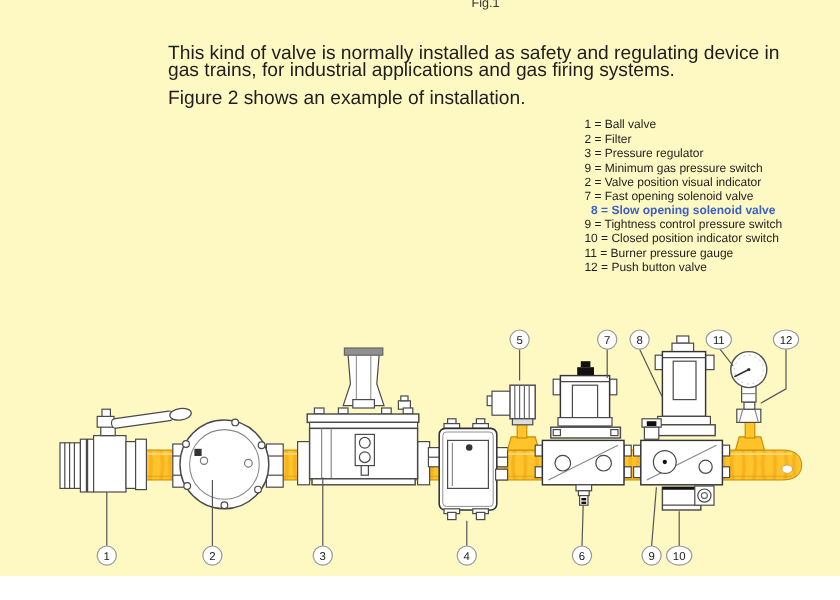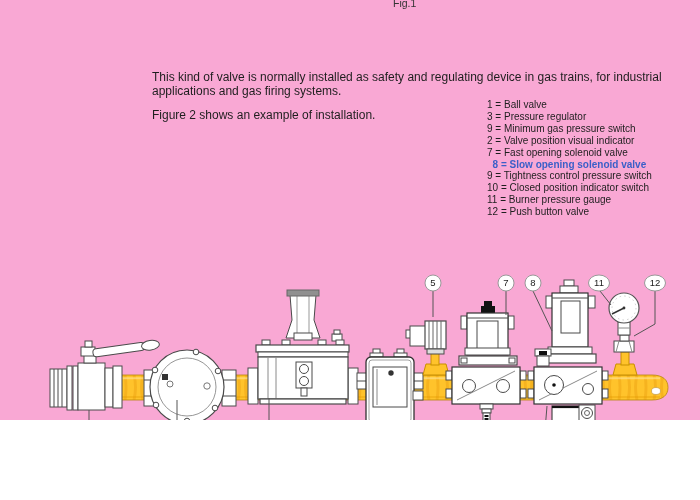--- a/index.html
+++ b/index.html
@@ -1,38 +1,39 @@
 <!DOCTYPE html>
 <html><head>
 <meta charset="utf-8">
 <style>
   html,body{margin:0;padding:0;background:#ffffff;}
-  .page{position:relative;width:700px;height:420px;background:#f9a8d4;overflow:hidden;
+  .page{position:relative;width:700px;height:480px;background:#fef9c3;overflow:hidden;
         font-family:"Liberation Sans",sans-serif;color:#222;}
   .fig-label{position:absolute;left:393px;top:-3px;font-size:10.5px;color:#333;}
-  .para{position:absolute;left:152px;width:522px;font-size:12px;line-height:13.6px;color:#1e1e1e;margin-top:33px;}
+  .para{position:absolute;left:140px;width:522px;font-size:16px;line-height:13.6px;color:#1e1e1e;}
   .p1{top:38px;}
   .p2{top:76px;}
   .legend{position:absolute;left:487px;top:99px;font-size:10px;line-height:11.9px;color:#1e1e1e;}
   .legend-row{white-space:nowrap;}
   .legend-row.hl{font-weight:bold;}
   svg.diagram{position:absolute;left:0;top:0;}
   .callout-text{font-size:9.5px;fill:#222;}
 </style>
 </head>
 <body>
 
 <div class="page">
 
   <div class="fig-label">Fig.1</div>
   <div class="para p1">This kind of valve is normally installed as safety and regulating device in gas trains, for industrial applications and gas firing systems.</div>
   <div class="para p2">Figure 2 shows an example of installation.</div>
 
   <div class="legend" id="legend">
       <div class="legend-row">1 = Ball valve</div>
+      <div class="legend-row">2 = Filter</div>
       <div class="legend-row">3 = Pressure regulator</div>
       <div class="legend-row">9 = Minimum gas pressure switch</div>
       <div class="legend-row">2 = Valve position visual indicator</div>
       <div class="legend-row">7 = Fast opening solenoid valve</div>
       <div class="legend-row hl" style="color: rgb(58, 95, 200); text-align: center;">8 = Slow opening solenoid valve</div>
       <div class="legend-row">9 = Tightness control pressure switch</div>
       <div class="legend-row">10 = Closed position indicator switch</div>
       <div class="legend-row">11 = Burner pressure gauge</div>
       <div class="legend-row">12 = Push button valve</div>
     </div>

